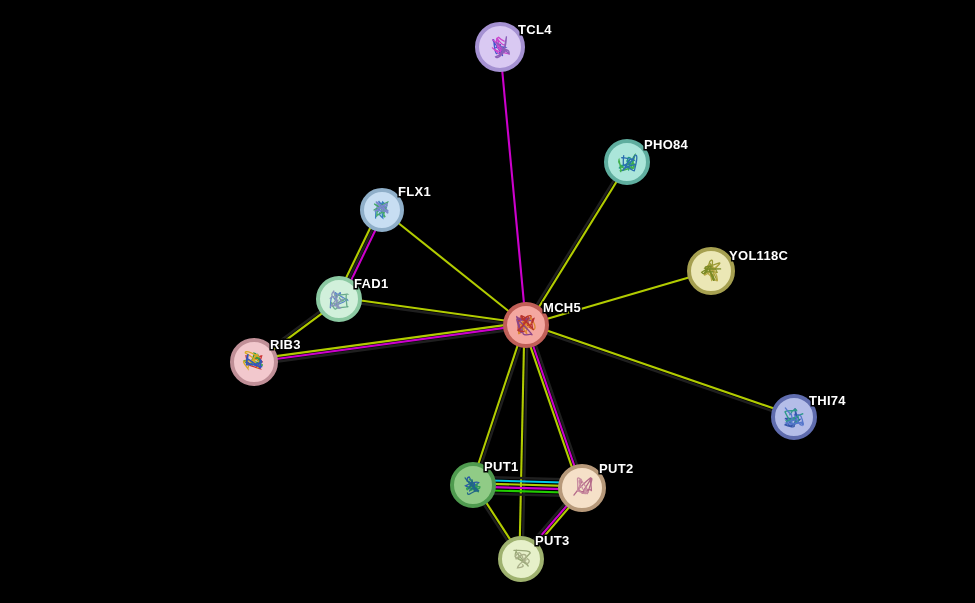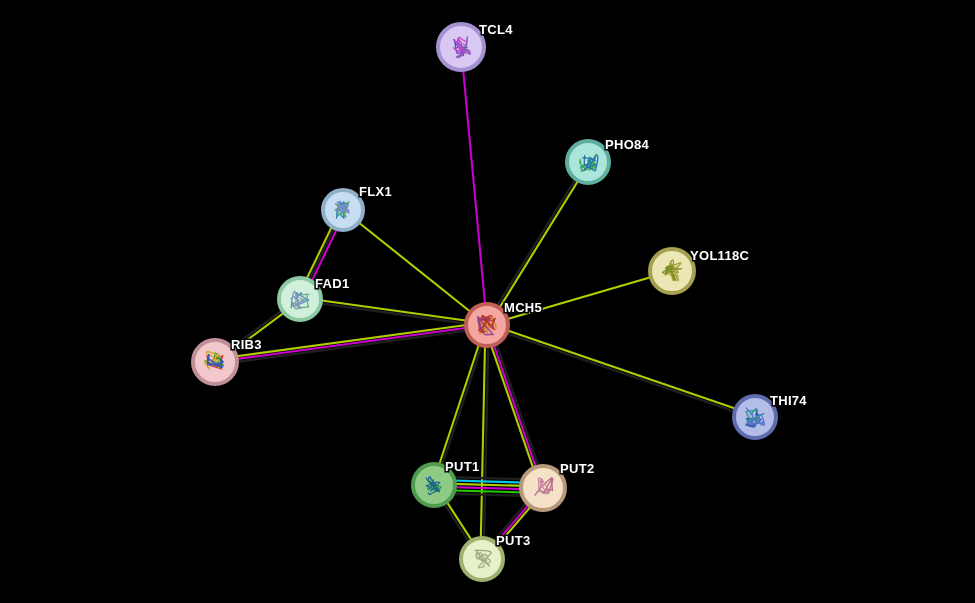--- a/index.html
+++ b/index.html
@@ -1,17 +1,17 @@
 <!DOCTYPE html>
 <html><head>
 <meta charset="utf-8">
 <style>
   html,body{margin:0;padding:0;background:#000;width:975px;height:603px;overflow:hidden;
     font-family:"Liberation Sans",sans-serif;}
-  #stage{position:relative;width:777px;height:603px;background:#000;}
+  #stage{position:relative;width:777px;height:603px;background:#000;margin-left:39px;}
   svg{display:block}
   text.node-label{
     font-family:"Liberation Sans","DejaVu Sans",sans-serif;
     font-weight:bold;font-size:13px;fill:#ffffff;stroke:#000000;stroke-width:3px;
     paint-order:stroke;letter-spacing:.3px;
   }
 </style>
 </head>
 <body>
 

